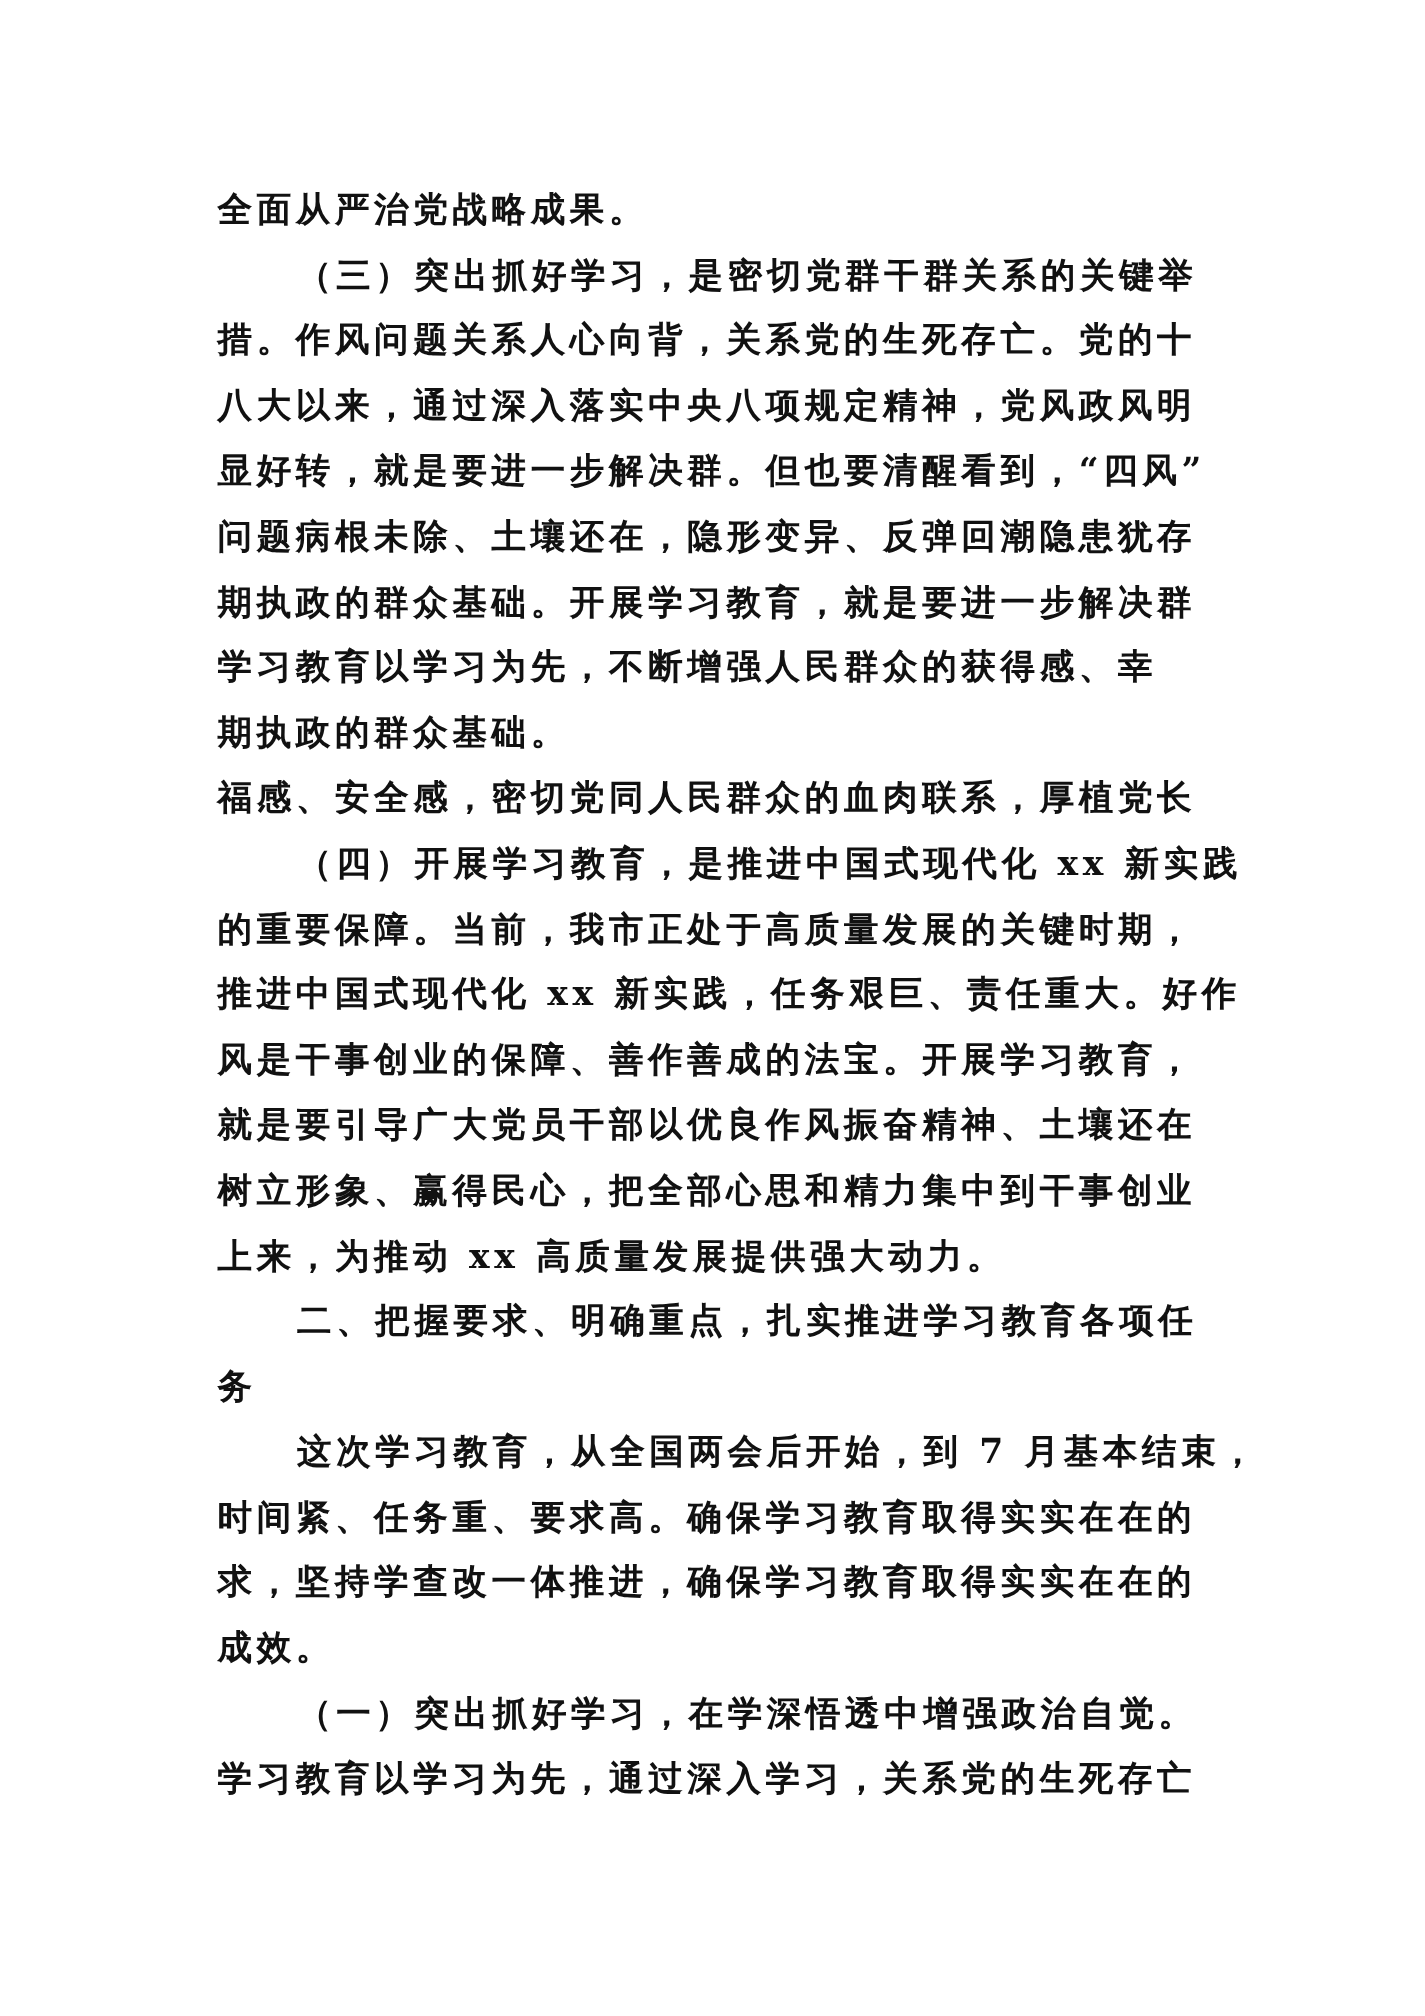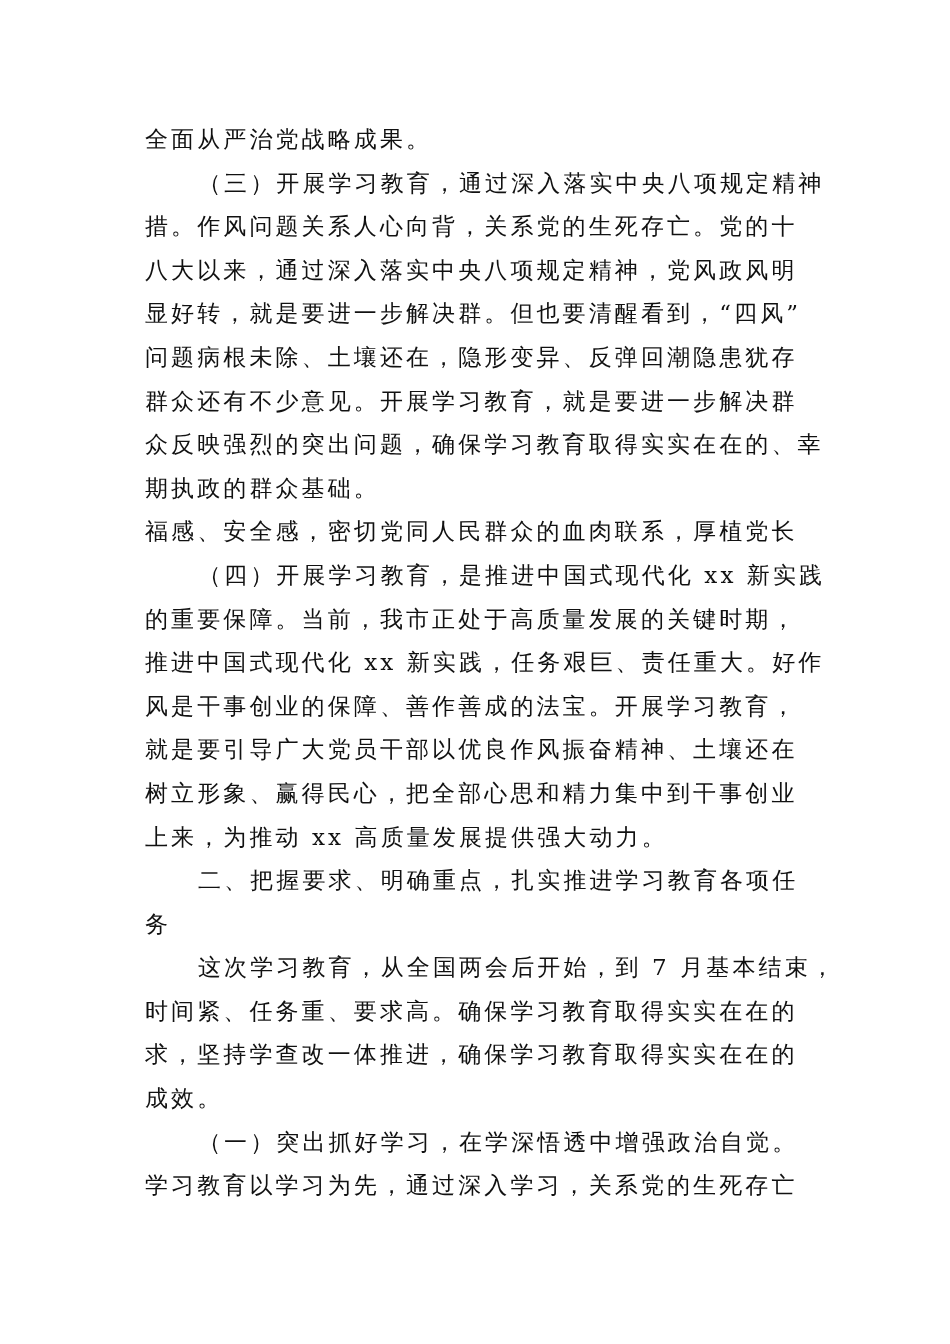--- a/index.html
+++ b/index.html
@@ -13,20 +13,21 @@
       position: relative;
       overflow: hidden;
     }
     .page {
       position: absolute;
       left: 0;
       top: 0;
       width: 914px;
       height: 1344px;
       background: #ffffff;
+      font-weight: bold;
     }
     .text-block {
       position: absolute;
       left: 145px;
       top: 118px;
       width: 664px;
       font-family: "DejaVu Serif", "Liberation Serif", serif;
       font-size: 23px;
       line-height: 43.6px;
       color: #111111;
@@ -40,27 +41,27 @@
     .indent {
       padding-left: 53px;
     }
   </style>
 </head>
 <body>
 
 <div class="page">
   <div class="text-block">
     <span class="line">全面从严治党战略成果。</span>
-    <span class="line indent">（三）开展学习教育，通过深入落实中央八项规定精神</span>
+    <span class="line indent">（三）突出抓好学习，是密切党群干群关系的关键举</span>
     <span class="line">措。作风问题关系人心向背，关系党的生死存亡。党的十</span>
     <span class="line">八大以来，通过深入落实中央八项规定精神，党风政风明</span>
     <span class="line">显好转，就是要进一步解决群。但也要清醒看到，“四风”</span>
     <span class="line">问题病根未除、土壤还在，隐形变异、反弹回潮隐患犹存</span>
-    <span class="line">群众还有不少意见。开展学习教育，就是要进一步解决群</span>
-    <span class="line">众反映强烈的突出问题，确保学习教育取得实实在在的、幸</span>
+    <span class="line">期执政的群众基础。开展学习教育，就是要进一步解决群</span>
+    <span class="line">学习教育以学习为先，不断增强人民群众的获得感、幸</span>
     <span class="line">期执政的群众基础。</span>
     <span class="line">福感、安全感，密切党同人民群众的血肉联系，厚植党长</span>
     <span class="line indent">（四）开展学习教育，是推进中国式现代化 xx 新实践</span>
     <span class="line">的重要保障。当前，我市正处于高质量发展的关键时期，</span>
     <span class="line">推进中国式现代化 xx 新实践，任务艰巨、责任重大。好作</span>
     <span class="line">风是干事创业的保障、善作善成的法宝。开展学习教育，</span>
     <span class="line">就是要引导广大党员干部以优良作风振奋精神、土壤还在</span>
     <span class="line">树立形象、赢得民心，把全部心思和精力集中到干事创业</span>
     <span class="line">上来，为推动 xx 高质量发展提供强大动力。</span>
     <span class="line indent">二、把握要求、明确重点，扎实推进学习教育各项任</span>

